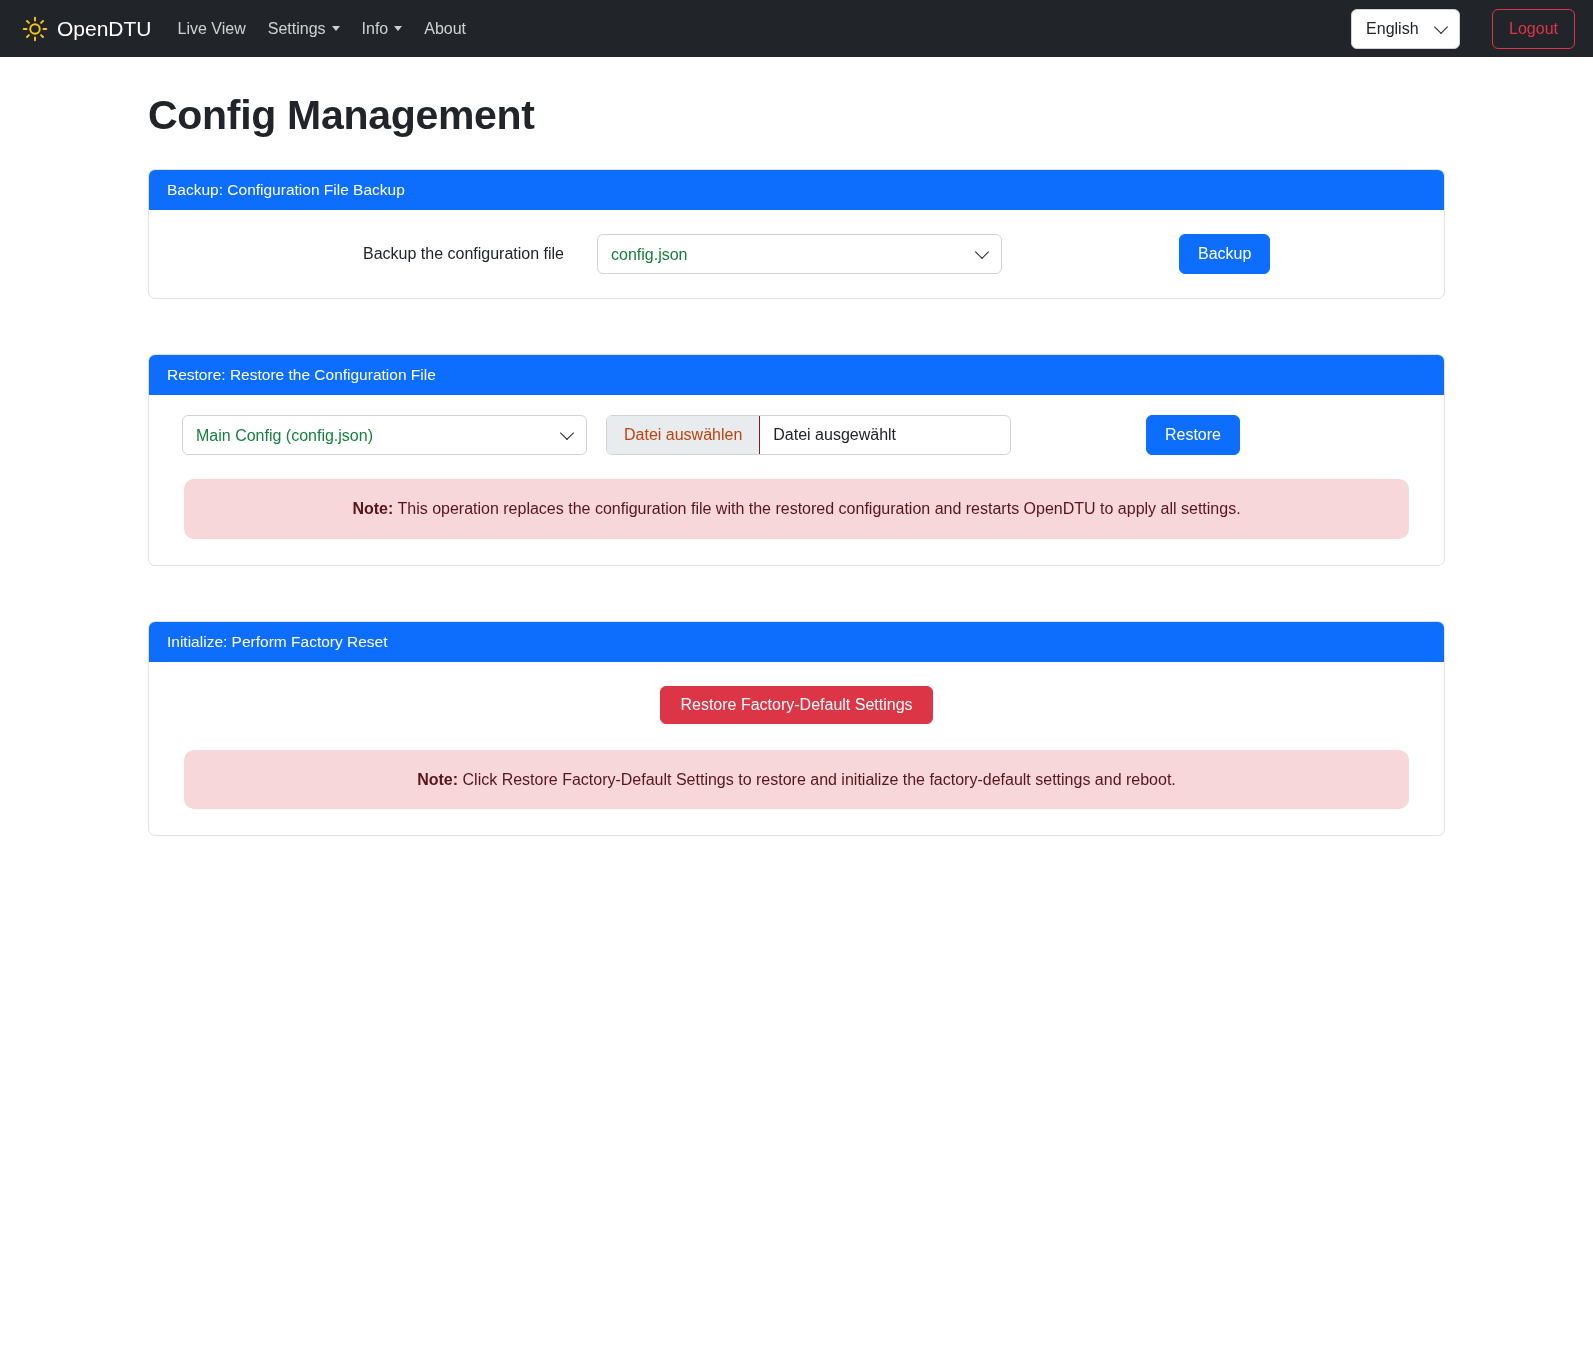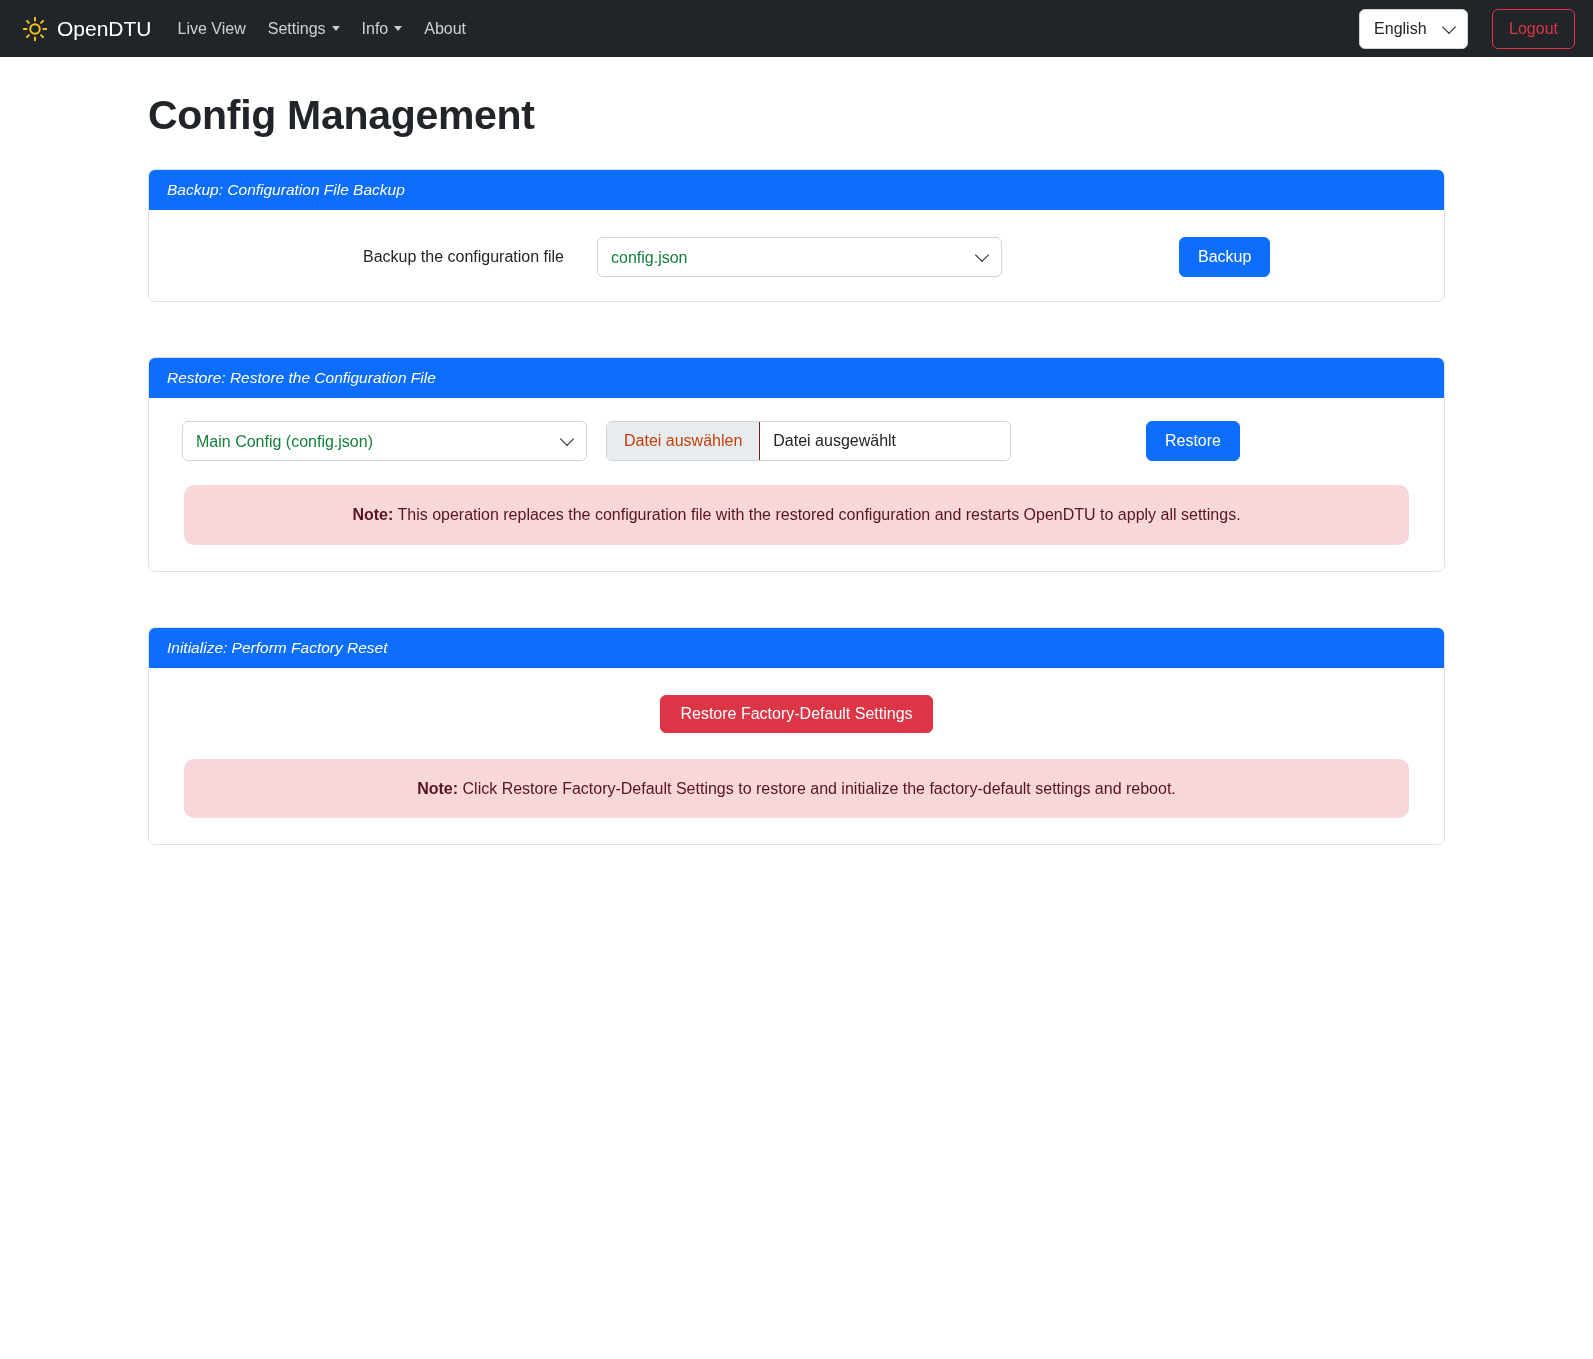--- a/index.html
+++ b/index.html
@@ -43,21 +43,21 @@
     gap: 5px;
   }
   .caret {
     width: 0; height: 0;
     border-left: 4px solid transparent;
     border-right: 4px solid transparent;
     border-top: 5px solid rgba(255,255,255,0.78);
     display: inline-block;
     margin-left: 1px;
   }
-  .nav-right { margin-left: auto; display: flex; align-items: center; gap: 24px; }
+  .nav-right { margin-left: auto; display: flex; align-items: center; gap: 32px; }
   .lang-select {
     appearance: none;
     -webkit-appearance: none;
     background: #ffffff;
     border: 1px solid #ced4da;
     border-radius: 6px;
     padding: 8px 40px 8px 14px;
     font-size: 16px;
     font-family: "Liberation Sans", sans-serif;
     color: #212529;
@@ -102,23 +102,22 @@
     border-radius: 7px;
     margin-bottom: 55px;
     background: #ffffff;
     overflow: hidden;
   }
   .card-header {
     background: #0d6efd;
     color: #ffffff;
     font-size: 15.5px;
     padding: 11px 18px;
-    font-style: italic;
-  }
-  .card-body { padding: 4px 18px 18px 18px; margin-top: 17px; }
+  }
+  .card-body { padding: 18px 18px 18px 18px; }
 
   
   .row-backup {
     display: flex;
     align-items: center;
     padding: 6px 0 6px 0;
   }
   .lbl-backup {
     width: 430px;
     text-align: right;

